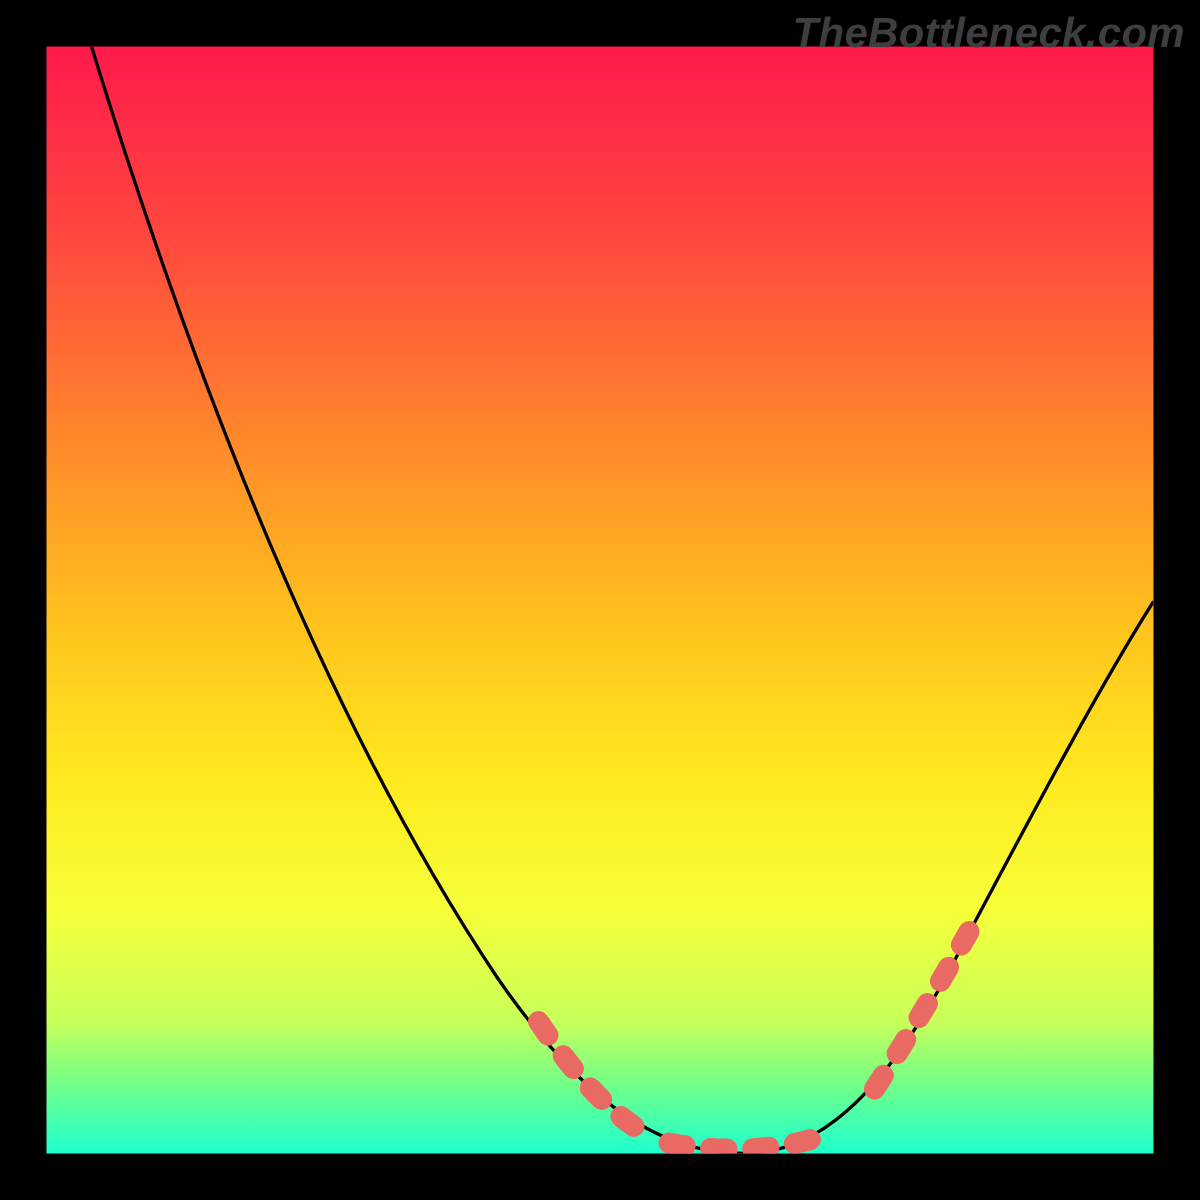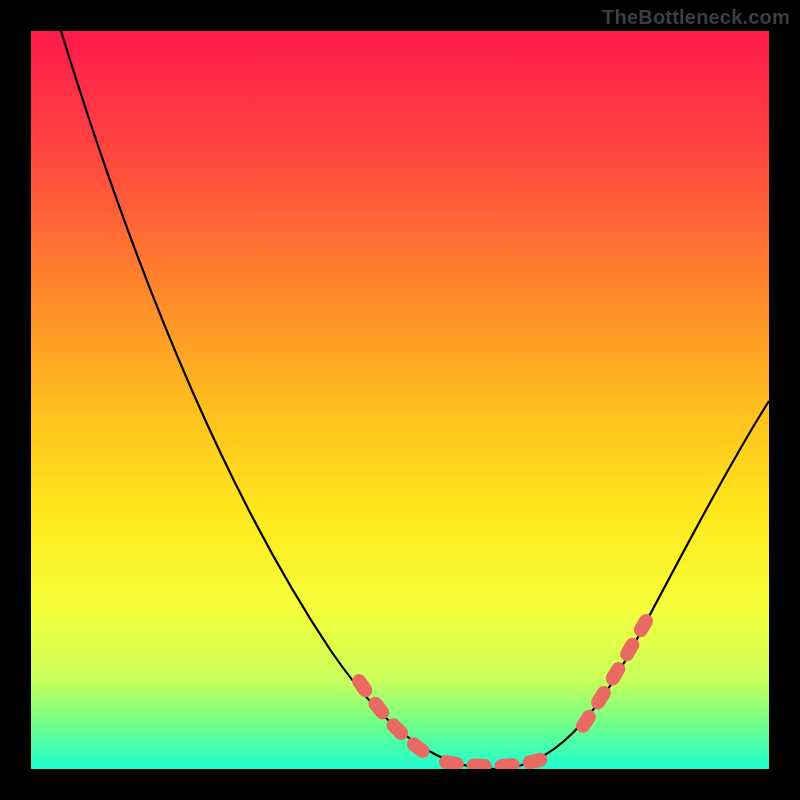--- a/index.html
+++ b/index.html
@@ -26,23 +26,24 @@
       #f6ff3a 78%,
       #c8ff5a 88%,
       #6fff8a 94%,
       #1dffd0 100%);
   }
   .watermark {
     position: absolute;
     top: 6px;
     right: 10px;
     color: #3e3e3e;
-    font-size: 20px;
+    font-size: 28px;
     font-weight: 600;
     letter-spacing: 0.2px;
+    font-style: italic;
   }
   svg.curve {
     position: absolute;
     left: 0;
     top: 0;
     width: 738px;
     height: 738px;
   }
 </style>
 </head>

